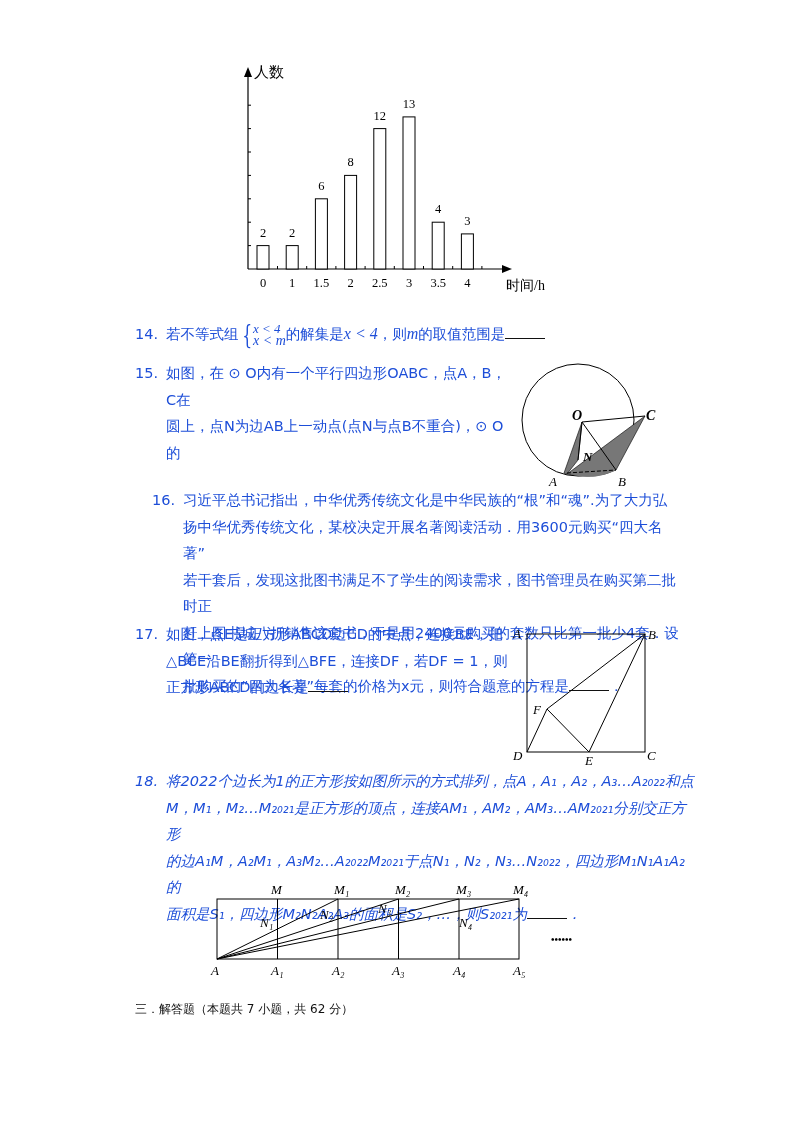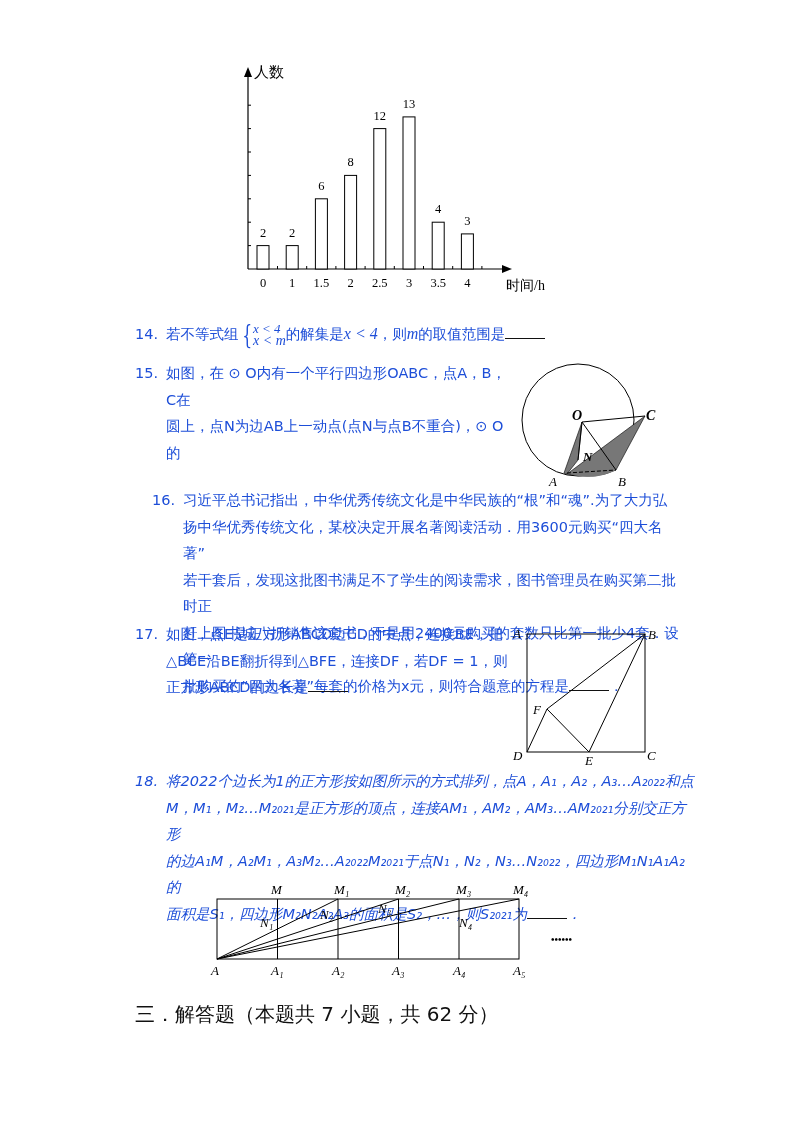--- a/index.html
+++ b/index.html
@@ -9,21 +9,21 @@
   .q { position: absolute; font-size: 14.5px; line-height: 26.5px; color: #1d4ed8;
        font-family: "DejaVu Sans", "Liberation Sans", sans-serif; }
   .qnum { position: absolute; left: 0; top: 0; }
   .qbody { margin-left: 31px; }
   .i { font-family: "Liberation Serif", "DejaVu Serif", serif; font-style: italic; font-size: 16px; }
   .blank { display: inline-block; border-bottom: 1px solid #111; height: 14px; vertical-align: baseline; }
   .brace-sys { display: inline-flex; align-items: center; vertical-align: middle; line-height: 12px; }
   .brace-sys .br { font-size: 26px; font-weight: 200; transform: scaleX(0.6); margin-right: -2px; font-family: "DejaVu Serif", serif; }
   .brace-sys .rows { display: inline-flex; flex-direction: column; font-size: 13px; }
   svg text { font-family: "Liberation Serif", "DejaVu Serif", serif; }
-  .section { position: absolute; left: 135px; top: 1001px; font-size: 20px;
+  .section { position: absolute; left: 135px; top: 1001px; font-size: 12px;
              font-family: "DejaVu Sans", "Liberation Sans", sans-serif; }
 </style>
 </head>
 <body>
 
 <svg class="abs" style="left:0;top:0" width="794" height="300" viewBox="0 0 794 300">
 
   <line x1="248" y1="269" x2="248" y2="72" stroke="#000" stroke-width="1.2"></line>
   <polygon points="244,77 248,67 252,77" fill="#000"></polygon>
   <line x1="248" y1="269" x2="506" y2="269" stroke="#000" stroke-width="1.2"></line>

